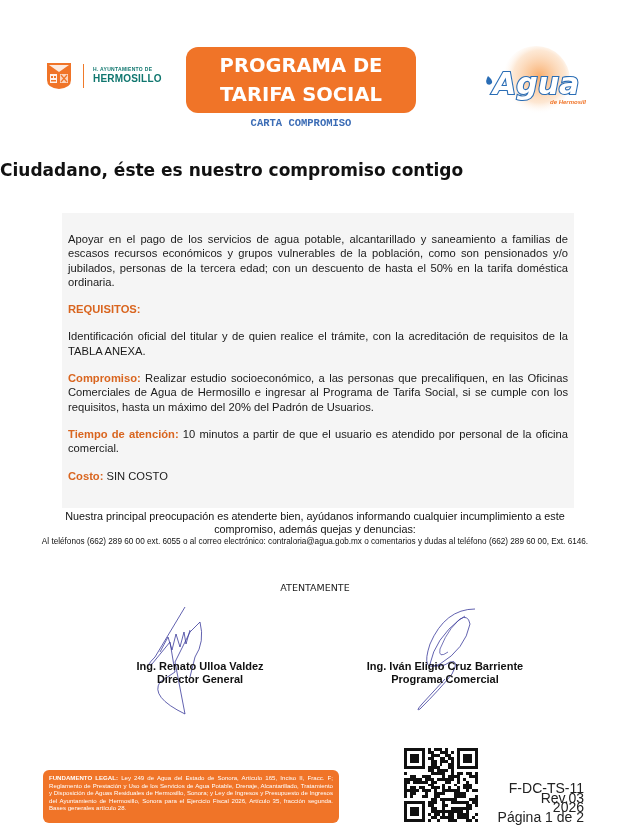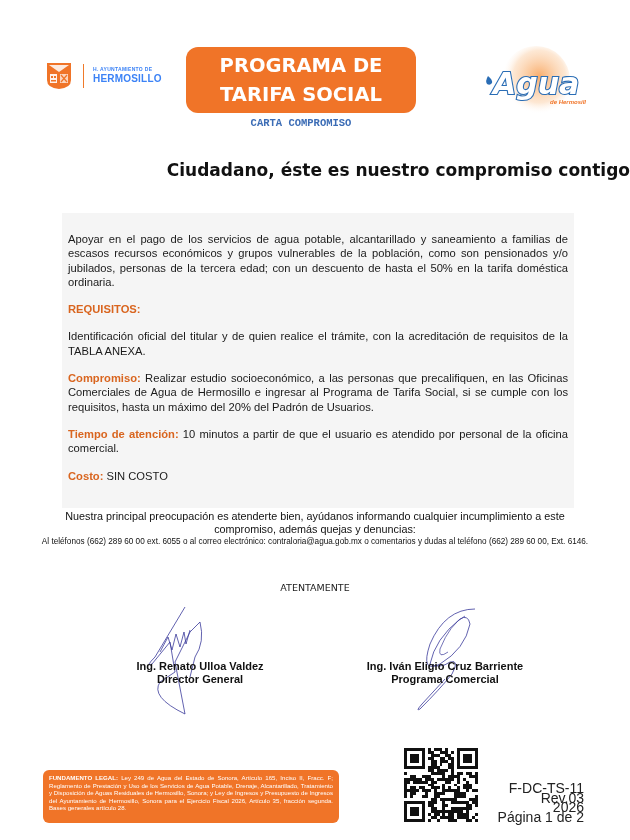--- a/index.html
+++ b/index.html
@@ -3,34 +3,34 @@
   <meta charset="utf-8">
   <style>
     html, body { margin: 0; padding: 0; background: #ffffff; }
     body { width: 630px; height: 840px; position: relative; overflow: hidden;
       font-family: "Liberation Sans", sans-serif; color: #111; }
     .abs { position: absolute; }
 
     
     .muni-logo { left: 46px; top: 62px; width: 26px; height: 28px; }
     .muni-divider { left: 83px; top: 64px; width: 1px; height: 24px; background: #f07a2a; }
-    .muni-text { left: 93px; top: 67px; color: #3b82f6; font-weight: bold; line-height: 1; }
+    .muni-text { left: 93px; top: 67px; color: #0f766e; font-weight: bold; line-height: 1; }
     .muni-text .l1 { font-size: 5px; letter-spacing: 0.3px; display: block; }
     .muni-text .l2 { font-size: 10px; display: block; margin-top: 2px; letter-spacing: 0.2px; }
 
     .title-box { left: 186px; top: 47px; width: 230px; height: 66px; background: #f07428;
       border-radius: 12px; color: #fff; text-align: center; font-weight: bold;
       font-family: "DejaVu Sans", sans-serif; font-size: 19.5px; line-height: 29px;
       padding-top: 4px; box-sizing: border-box; }
     .subtitle { left: 186px; top: 117px; width: 230px; text-align: center; color: #3b6cb5;
       font-weight: bold; font-size: 10.5px; font-family: Liberation Mono, monospace; }
 
     .agua-logo { left: 478px; top: 46px; width: 108px; height: 70px; }
 
-    .main-title { left: 0; top: 160px; width: 630px; text-align: right; font-weight: bold;
+    .main-title { left: 0; top: 160px; width: 630px; text-align: left; font-weight: bold;
       font-family: "DejaVu Sans", sans-serif; font-size: 17px; color: #111; }
 
     
     .panel { left: 62px; top: 213px; width: 512px; height: 295px; background: #f5f5f5; }
     .panel-inner { position: absolute; left: 6px; top: 6px; width: 500px; font-size: 11.2px; line-height: 14.3px; color: #1a1a1a; }
     .sec-label { color: #d9651f; font-weight: bold; }
     .para { text-align: justify; margin: 0; }
     .gap-sm { height: 13px; }
 
     

